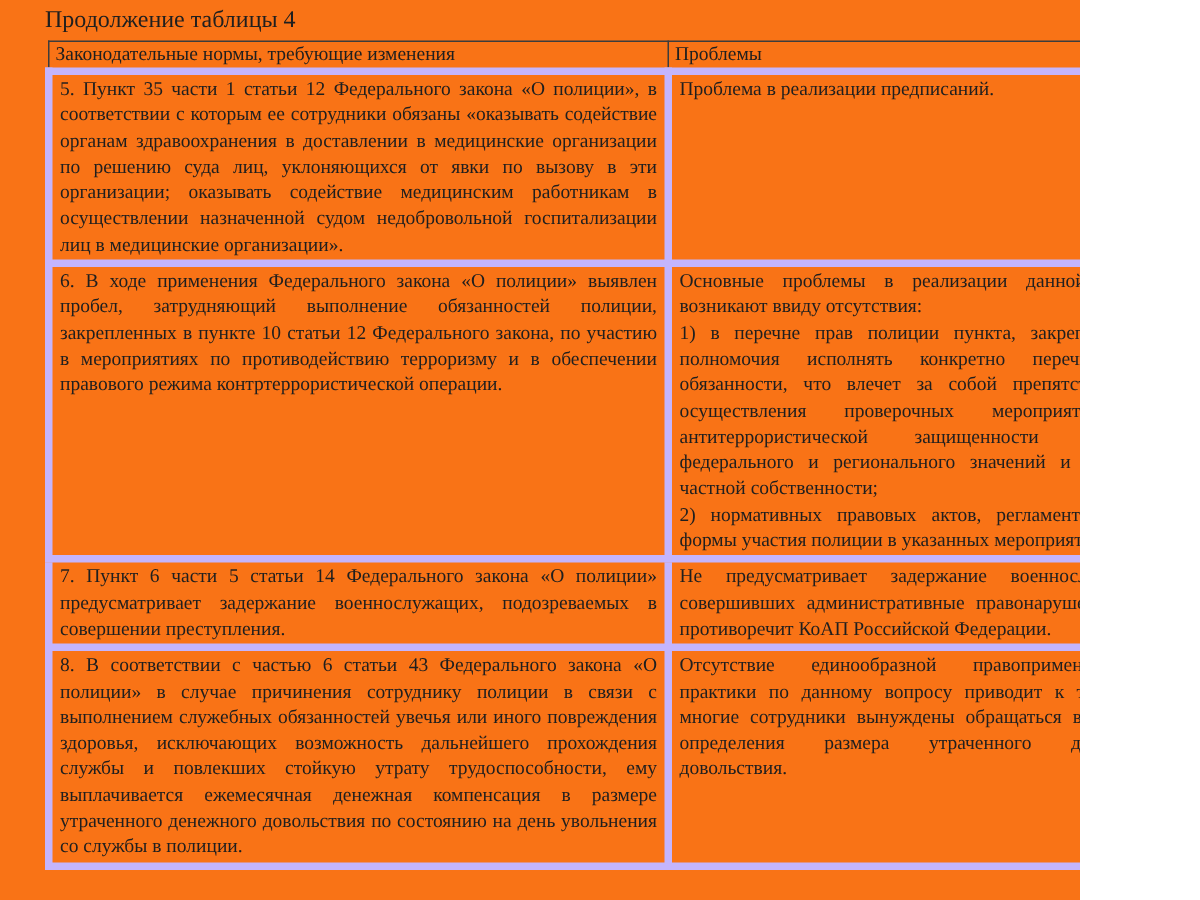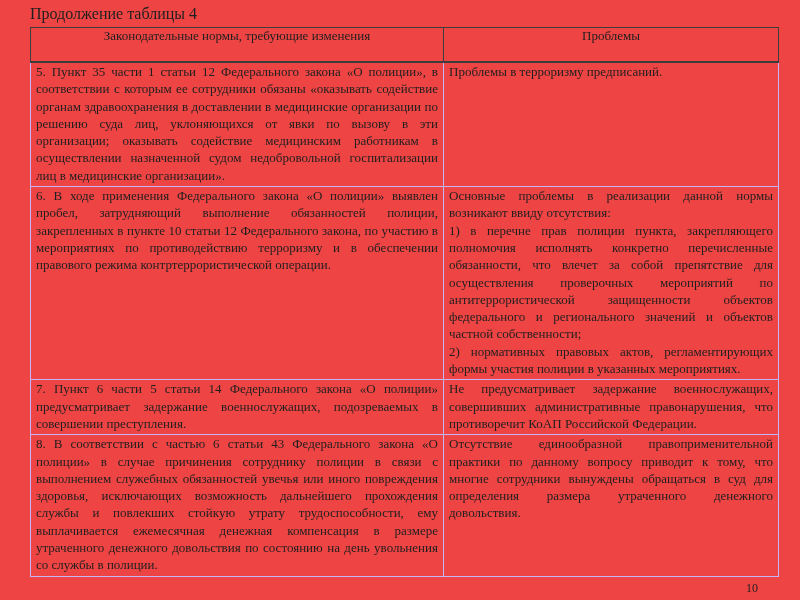--- a/index.html
+++ b/index.html
@@ -2,23 +2,23 @@
 <html><head>
 <meta charset="utf-8">
 <style>
   html, body {
     margin: 0;
     padding: 0;
     background: #ffffff;
   }
   .slide {
     position: relative;
-    width: 800px;
+    width: 720px;
     height: 600px;
-    background: #ef4444;
+    background: #f97316;
     font-family: "Liberation Serif", "DejaVu Serif", serif;
     color: #1f1f1f;
     overflow: hidden;
   }
   .slide-title {
     position: absolute;
     left: 30px;
     top: 4px;
     font-size: 16px;
     line-height: 20px;
@@ -33,26 +33,26 @@
     table-layout: fixed;
   }
   table.norms-table col.c-left  { width: 413px; }
   table.norms-table col.c-right { width: 335px; }
   table.norms-table th {
     border: 1px solid #3d3d3d;
     border-bottom: 2px solid #3d3d3d;
     font-weight: normal;
     font-size: 13px;
     line-height: 16px;
-    padding: 0 4px 17px 4px;
-    text-align: center;
+    padding: 0 4px 1px 4px;
+    text-align: left;
     color: #1f1f1f;
   }
   table.norms-table td {
-    border: 1px solid #c4b5fd;
+    border: 5px solid #c4b5fd;
     vertical-align: top;
     font-size: 13px;
     line-height: 17.3px;
     padding: 0px 5px 2px 5px;
     text-align: justify;
     white-space: pre-line;
     color: #1f1f1f;
     overflow: hidden;
   }
   .page-number {
@@ -78,21 +78,21 @@
     </colgroup>
     <thead>
       <tr>
         <th>Законодательные нормы, требующие изменения</th>
         <th>Проблемы</th>
       </tr>
     </thead>
     <tbody>
       <tr>
         <td>5. Пункт 35 части 1 статьи 12 Федерального закона «О полиции», в соответствии с которым ее сотрудники обязаны «оказывать содействие органам здравоохранения в доставлении в медицинские организации по решению суда лиц, уклоняющихся от явки по вызову в эти организации; оказывать содействие медицинским работникам в осуществлении назначенной судом недобровольной госпитализации лиц в медицинские организации».</td>
-        <td>Проблемы в терроризму предписаний.</td>
+        <td>Проблема в реализации предписаний.</td>
       </tr>
       <tr>
         <td>6. В ходе применения Федерального закона «О полиции» выявлен пробел, затрудняющий выполнение обязанностей полиции, закрепленных в пункте 10 статьи 12 Федерального закона, по участию в мероприятиях по противодействию терроризму и в обеспечении правового режима контртеррористической операции.</td>
         <td>Основные проблемы в реализации данной нормы возникают ввиду отсутствия:
 1) в перечне прав полиции пункта, закрепляющего полномочия исполнять конкретно перечисленные обязанности, что влечет за собой препятствие для осуществления проверочных мероприятий по антитеррористической защищенности объектов федерального и регионального значений и объектов частной собственности;
 2) нормативных правовых актов, регламентирующих формы участия полиции в указанных мероприятиях.</td>
       </tr>
       <tr>
         <td>7. Пункт 6 части 5 статьи 14 Федерального закона «О полиции» предусматривает задержание военнослужащих, подозреваемых в совершении преступления.</td>
         <td>Не предусматривает задержание военнослужащих, совершивших административные правонарушения, что противоречит КоАП Российской Федерации.</td>

